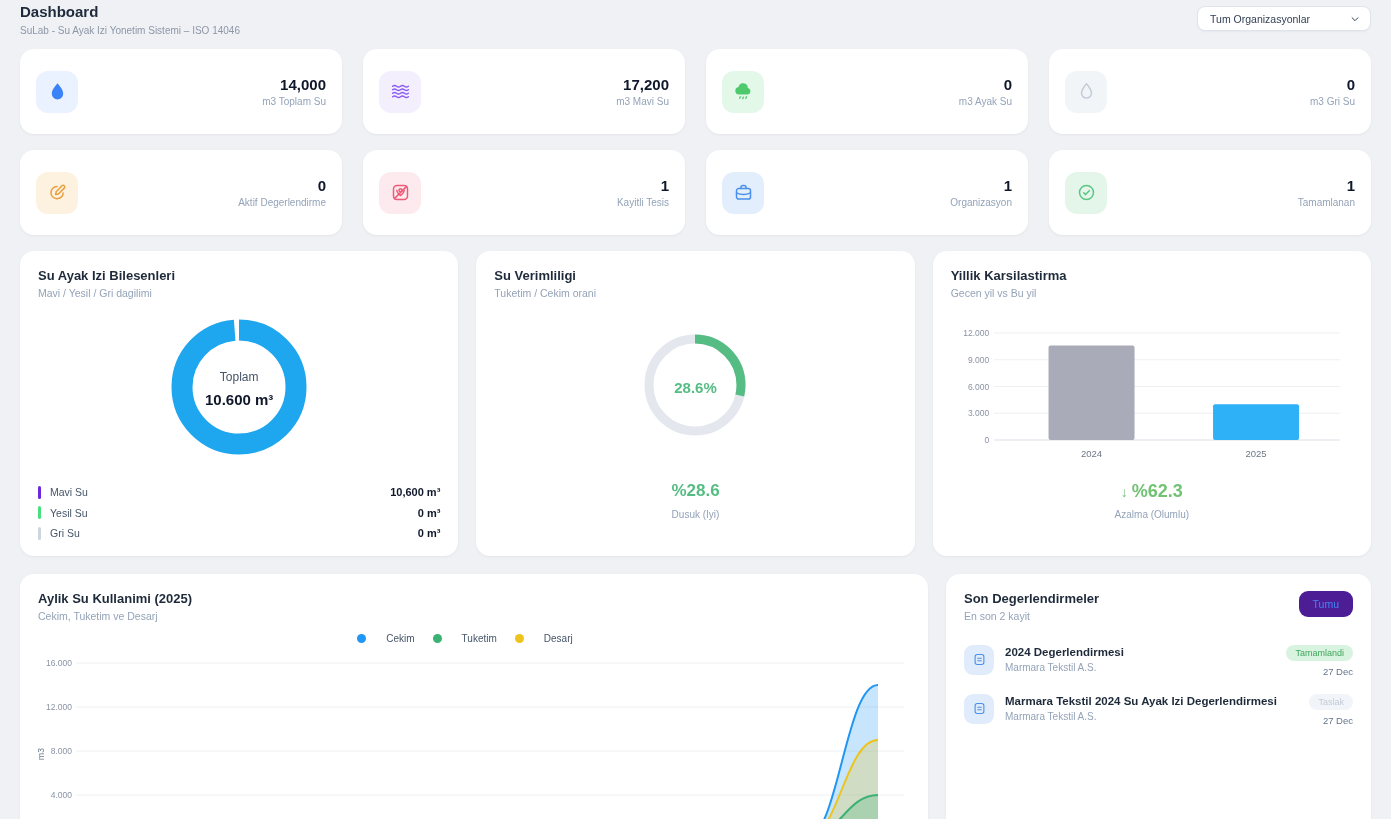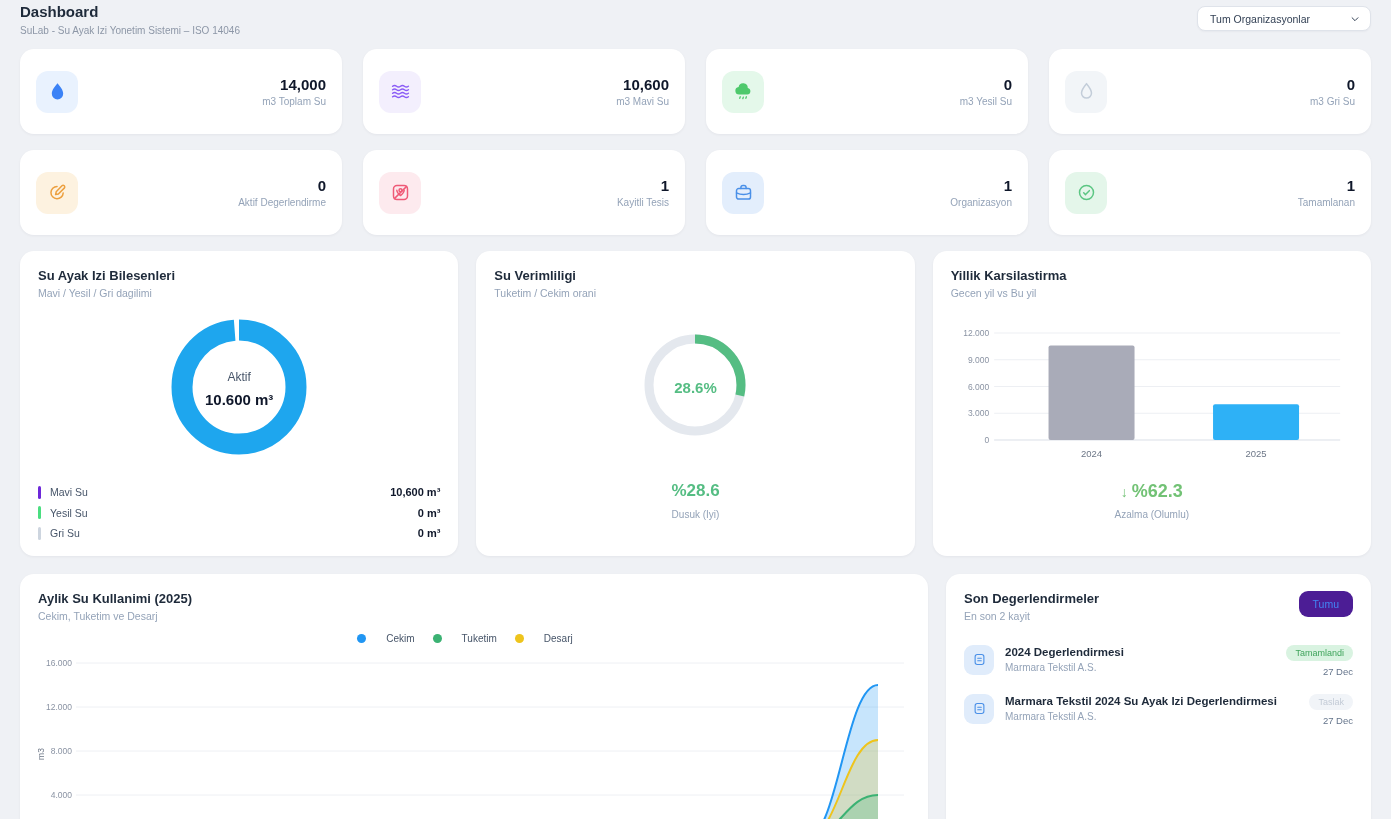--- a/index.html
+++ b/index.html
@@ -143,39 +143,39 @@
   <div class="stat-card">
     <div class="stat-icon" style="background: rgb(243, 239, 253); color: rgb(139, 92, 246);">
       <svg viewBox="0 0 24 24" fill="none" stroke="currentColor" stroke-width="1.7" stroke-linecap="round">
         <path d="M3 6c1.5-1.2 3-1.2 4.5 0s3 1.2 4.5 0 3-1.2 4.5 0 3 1.2 4.5 0"></path>
         <path d="M3 10c1.5-1.2 3-1.2 4.5 0s3 1.2 4.5 0 3-1.2 4.5 0 3 1.2 4.5 0"></path>
         <path d="M3 14c1.5-1.2 3-1.2 4.5 0s3 1.2 4.5 0 3-1.2 4.5 0 3 1.2 4.5 0"></path>
         <path d="M3 18c1.5-1.2 3-1.2 4.5 0s3 1.2 4.5 0 3-1.2 4.5 0 3 1.2 4.5 0"></path>
       </svg>
     </div>
     <div class="stat-meta">
-      <div class="stat-value">10,600</div>
+      <div class="stat-value">17,200</div>
       <div class="stat-label">m3 Mavi Su</div>
     </div>
   </div>
 
   <div class="stat-card">
     <div class="stat-icon" style="background: rgb(228, 248, 234); color: rgb(78, 201, 108);">
       <svg viewBox="0 0 24 24">
         <path d="M7 15.5a4.3 4.3 0 0 1-.6-8.56A5.3 5.3 0 0 1 16.9 8 3.8 3.8 0 0 1 16.3 15.5Z" fill="currentColor"></path>
         <g stroke="currentColor" stroke-width="1.5" stroke-linecap="round">
           <path d="M8.3 18l-.6 1.8"></path>
             <path d="M11.8 18.4l-.6 1.8"></path>
             <path d="M15.3 18l-.6 1.8"></path>
         </g>
       </svg>
     </div>
     <div class="stat-meta">
       <div class="stat-value">0</div>
-      <div class="stat-label">m3 Yesil Su</div>
+      <div class="stat-label">m3 Ayak Su</div>
     </div>
   </div>
 
   <div class="stat-card">
     <div class="stat-icon" style="background: rgb(242, 245, 248); color: rgb(195, 205, 217);">
       <svg viewBox="0 0 24 24" fill="none" stroke="currentColor" stroke-width="1.7">
           <path d="M12 3.2C9.4 6.3 6.3 10.3 6.3 13.8a5.7 5.7 0 0 0 11.4 0c0-3.5-3.1-7.5-5.7-10.6z"></path>
         </svg>
     </div>
     <div class="stat-meta">
@@ -243,21 +243,21 @@
 <section class="mid-grid">
 
   <div class="card">
     <div class="card-title">Su Ayak Izi Bilesenleri</div>
     <div class="card-subtitle">Mavi / Yesil / Gri dagilimi</div>
     <div class="donut-wrap">
       <svg width="150" height="150" viewBox="0 0 150 150">
         <circle id="donut-ring" cx="75" cy="75" r="57" fill="none" stroke-width="21" transform="rotate(-90 75 75)" stroke="#1ea6ee" stroke-dasharray="353.1415625092364 5"></circle>
       </svg>
       <div class="donut-center">
-        <div class="t1">Aktif</div>
+        <div class="t1">Toplam</div>
         <div class="t2">10.600 m³</div>
       </div>
     </div>
     <div class="comp-legend">
       <div class="comp-legend-row">
         <span class="bar" style="background: rgb(109, 40, 217);"></span>
         <span class="lbl">Mavi Su</span>
         <span class="val">10,600 m³</span>
       </div>
       <div class="comp-legend-row">

